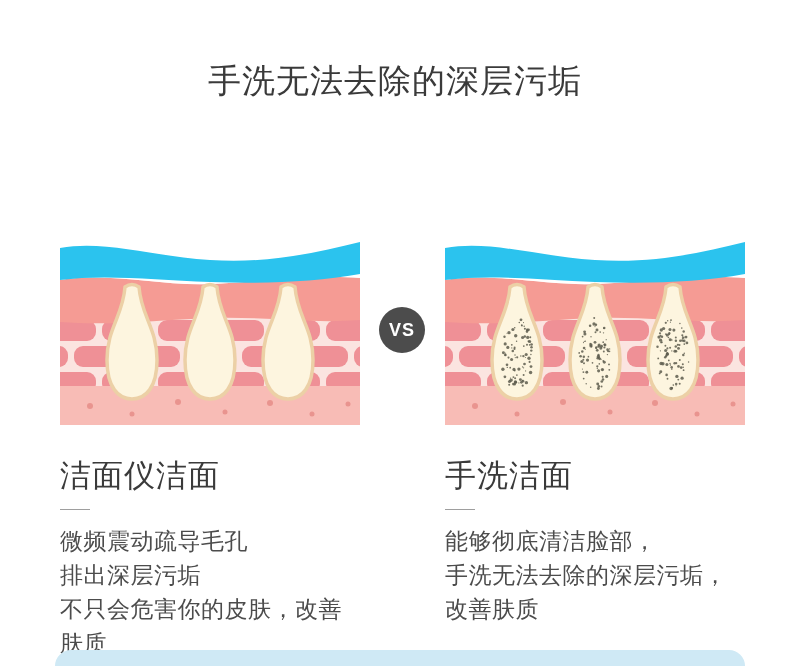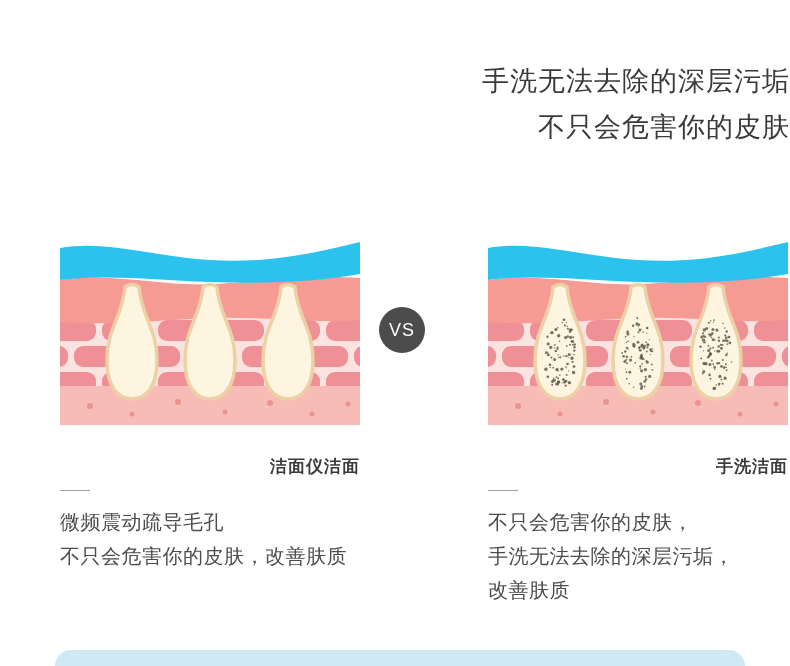--- a/index.html
+++ b/index.html
@@ -1,36 +1,36 @@
 <!DOCTYPE html>
 <html style="--wave-blue: #2bc3ee; --dermis: #f59b94; --skin-bg: #fbe4e0; --brick: #ef9096; --bottom-band: #f8bcb6; --band-dot: #e9948f; --pore-fill: #fdf5df; --pore-stroke: #ecd0a6; --speck: #5d5c4e; --vs-bg: #4c4c4c; --text-dark: #3a3a3a; --text-body: #4c4c4c; --divider: #9e9e9e; --bottom-bar: #cfe9f5;"><head>
 <meta charset="utf-8">
 <style>
   html,body{margin:0;padding:0;background:#fff;}
   .page{
     position:relative;width:790px;height:666px;background:#fff;overflow:hidden;
     font-family:"Liberation Sans","DejaVu Sans",sans-serif;
   }
   .header{
-    position:absolute;top:58px;left:0;right:0;text-align:right;
-    font-size:27px;line-height:46px;color:var(--text-dark);letter-spacing:1px;font-weight:400;
+    position:absolute;top:58px;left:0;right:0;text-align:center;
+    font-size:33px;line-height:46px;color:var(--text-dark);letter-spacing:1px;font-weight:400;
   }
   .col{position:absolute;top:230px;width:300px;}
   .col-left{left:60px;}
-  .col-right{left:445px;margin-left:43px;}
+  .col-right{left:445px;}
   .illus{display:block;width:300px;height:195px;}
   .panel-title{
-    margin:30px 0 0 0;font-size:17px;font-weight:bold;color:var(--text-dark);letter-spacing:1px;text-align:right;
+    margin:30px 0 0 0;font-size:31px;font-weight:normal;color:var(--text-dark);letter-spacing:1px;
   }
   .rule{width:30px;height:1px;background:var(--divider);margin:12px 0 14px 0;}
-  .line{margin:0;font-size:20px;line-height:34px;color:var(--text-body);letter-spacing:0.5px;}
+  .line{margin:0;font-size:23px;line-height:34px;color:var(--text-body);letter-spacing:0.5px;}
   .vs-badge{
     position:absolute;left:402px;top:307px;transform:translateX(-50%);
     width:46px;height:46px;border-radius:50%;background:var(--vs-bg);
-    color:#fff;font-size:18px;font-weight:normal;display:flex;align-items:center;justify-content:center;
+    color:#fff;font-size:18px;font-weight:bold;display:flex;align-items:center;justify-content:center;
     letter-spacing:1px;
   }
   .bottom-bar{
     position:absolute;bottom:0;left:55px;width:690px;height:16px;
     background:var(--bottom-bar);border-radius:16px 16px 0 0;
   }
   
   .c-base{fill:var(--skin-bg);}
   .c-white-top{fill:#ffffff;}
   .c-wave{fill:var(--wave-blue);}
@@ -90,30 +90,30 @@
       <path class="c-pore" d="M143,57 C141,86 125,98 125,130 C125,157 136,169 150,169 C164,169 175,157 175,130 C175,98 159,86 157,57 Q150,52 143,57 Z"></path>
       <path class="c-pore" d="M221,57 C219,86 203,98 203,130 C203,157 214,169 228,169 C242,169 253,157 253,130 C253,98 237,86 235,57 Q228,52 221,57 Z"></path>
     </g>
   </defs>
 </svg>
 
 <div class="page">
 
   <div class="header">
     <div>手洗无法去除的深层污垢</div>
-    <div>不只会危害你的皮肤</div>
   </div>
 
   <div class="col col-left">
     <svg class="illus" viewBox="0 0 300 195" aria-hidden="true">
       <use href="#skin-base"></use>
     </svg>
     <h3 class="panel-title">洁面仪洁面</h3>
     <div class="rule"></div>
     <p class="line">微频震动疏导毛孔</p>
+    <p class="line">排出深层污垢</p>
     <p class="line">不只会危害你的皮肤，改善肤质</p>
   </div>
 
   <div class="vs-badge">VS</div>
 
   <div class="col col-right">
     <svg class="illus" viewBox="0 0 300 195" aria-hidden="true">
       <use href="#skin-base"></use>
       <g>
           <circle cx="78.6" cy="145.1" r="1.00" class="c-speck"></circle>
@@ -375,20 +375,20 @@
           <circle cx="220.9" cy="104.2" r="0.83" class="c-speck"></circle>
           <circle cx="217.0" cy="106.8" r="1.20" class="c-speck"></circle>
           <circle cx="230.8" cy="107.6" r="1.00" class="c-speck"></circle>
           <circle cx="226.8" cy="139.1" r="0.83" class="c-speck"></circle>
           <circle cx="241.0" cy="107.1" r="1.46" class="c-speck"></circle>
           <circle cx="225.0" cy="99.5" r="1.54" class="c-speck"></circle>
         </g>
     </svg>
     <h3 class="panel-title">手洗洁面</h3>
     <div class="rule"></div>
-    <p class="line">不只会危害你的皮肤，</p>
+    <p class="line">能够彻底清洁脸部，</p>
     <p class="line">手洗无法去除的深层污垢，</p>
     <p class="line">改善肤质</p>
   </div>
 
   <div class="bottom-bar"></div>
 
 </div>
 
 </body></html>

